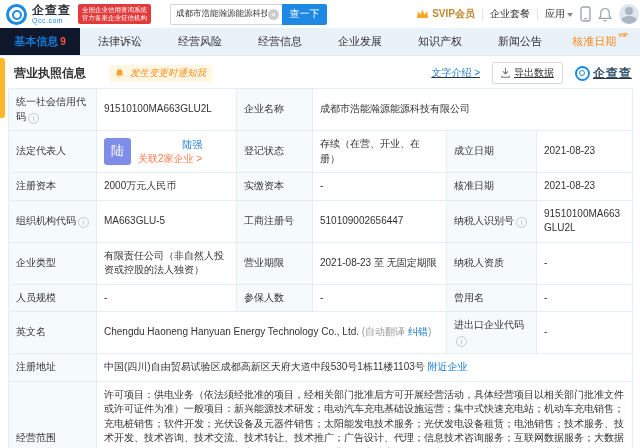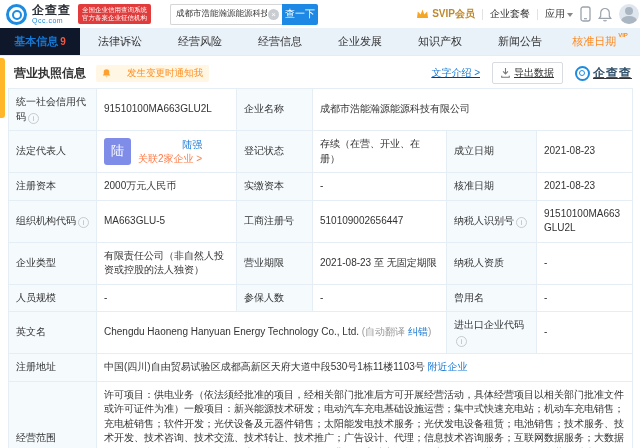--- a/index.html
+++ b/index.html
@@ -15,21 +15,21 @@
   .brand { font-size:12px; font-weight:bold; color:#2A2F36; letter-spacing:1px; }
   .brand-domain { font-size:7px; color:#1D8CE0; margin-top:1px; letter-spacing:.5px; }
   .red-badge { background:#E23B3B; color:#fff; font-size:6.5px; line-height:1.25; padding:2px 4px;
     border-radius:2px; white-space:nowrap; }
   .search-wrap { display:flex; margin-left:14px; }
   .search-box { position:relative; }
   .search-input { width:112px; height:21px; border:1px solid #D6D6D6; border-right:none; border-radius:2px 0 0 2px;
     font-size:8.5px; padding:0 15px 0 5px; color:#333; outline:none; font-family:inherit; }
   .clear-ico { position:absolute; right:3px; top:5px; width:11px; height:11px; border-radius:50%;
     background:#C9CDD2; color:#fff; font-size:8px; line-height:11px; text-align:center; cursor:pointer; }
-  .search-btn { width:36px; height:21px; background:#1E88E5; color:#fff; border:none; border-radius:0 2px 2px 0;
+  .search-btn { width:45px; height:21px; background:#1E88E5; color:#fff; border:none; border-radius:0 2px 2px 0;
     font-size:10px; font-family:inherit; cursor:pointer; }
   .hnav { margin-left:auto; display:flex; align-items:center; gap:7px; }
   .svip { display:flex; align-items:center; gap:3px; color:#BE8A2F; font-weight:bold; font-size:10px; cursor:pointer; }
   .hdivider { width:1px; height:11px; background:#E2E2E2; }
   .hitem { font-size:10px; color:#333; cursor:pointer; display:flex; align-items:center; gap:2px; }
   .caret { width:0; height:0; border-left:3px solid transparent; border-right:3px solid transparent;
     border-top:4px solid #888; margin-top:1px; }
   .avatar { width:20px; height:20px; border-radius:50%; background:#DFE6ED; margin-right:-7px; flex:none;
     overflow:hidden; position:relative; cursor:pointer; }
   .avatar::before { content:""; position:absolute; left:6px; top:3px; width:8px; height:8px; border-radius:50%; background:#AAB6C2; }
@@ -41,22 +41,22 @@
     cursor:pointer; position:relative; gap:2px; }
   .tab.active { background:#0f172a; color:#1678D3; font-weight:bold; }
   .tab-badge { color:#F25643; font-size:10px; font-weight:bold; }
   .tab.vip-tab { color:#FF8A1E; }
   .vip-sup { font-size:6px; color:#FF8A1E; align-self:flex-start; margin-top:4px; font-weight:bold; }
 
   
   .yellow-strip { position:absolute; left:0; top:58px; width:5px; height:60px; background:#FFB629; border-radius:0 3px 3px 0; }
   .section-row { display:flex; align-items:center; margin:7px 8px 5px 14px; height:20px; }
   .section-title { font-size:12px; font-weight:bold; color:#333; }
-  .notify { display:flex; align-items:center; gap:16px; background:#FFF6E4; color:#FF8F1F; font-size:9.5px;
-    padding:2px 6px; margin-left:10px; border-radius:2px; cursor:pointer; }
+  .notify { display:flex; align-items:center; gap:6px; background:#FFF6E4; color:#FF8F1F; font-size:9.5px;
+    padding:2px 6px; margin-left:23px; border-radius:2px; cursor:pointer;font-style:italic; }
   .sec-right { margin-left:auto; display:flex; align-items:center; gap:12px;text-decoration:underline; }
   .text-intro { color:#1678D3; font-size:10px; cursor:pointer; }
   .export-btn { display:flex; align-items:center; gap:4px; border:1px solid #D8DCE0; border-radius:2px;
     background:#fff; padding:3px 8px; font-size:10px; color:#333; cursor:pointer; font-family:inherit; }
   .wmark { display:flex; align-items:center; gap:3px; }
   .wmark-logo { width:15px; height:15px; border:2.5px solid #1D8CE0; border-radius:50%; position:relative; }
   .wmark-logo::after { content:""; position:absolute; left:2px; top:2px; width:4px; height:4px; border:1.5px solid #1D8CE0; border-radius:50%; }
   .wmark-text { font-size:12px; font-weight:bold; color:#33526B; letter-spacing:1px; }
 
   

